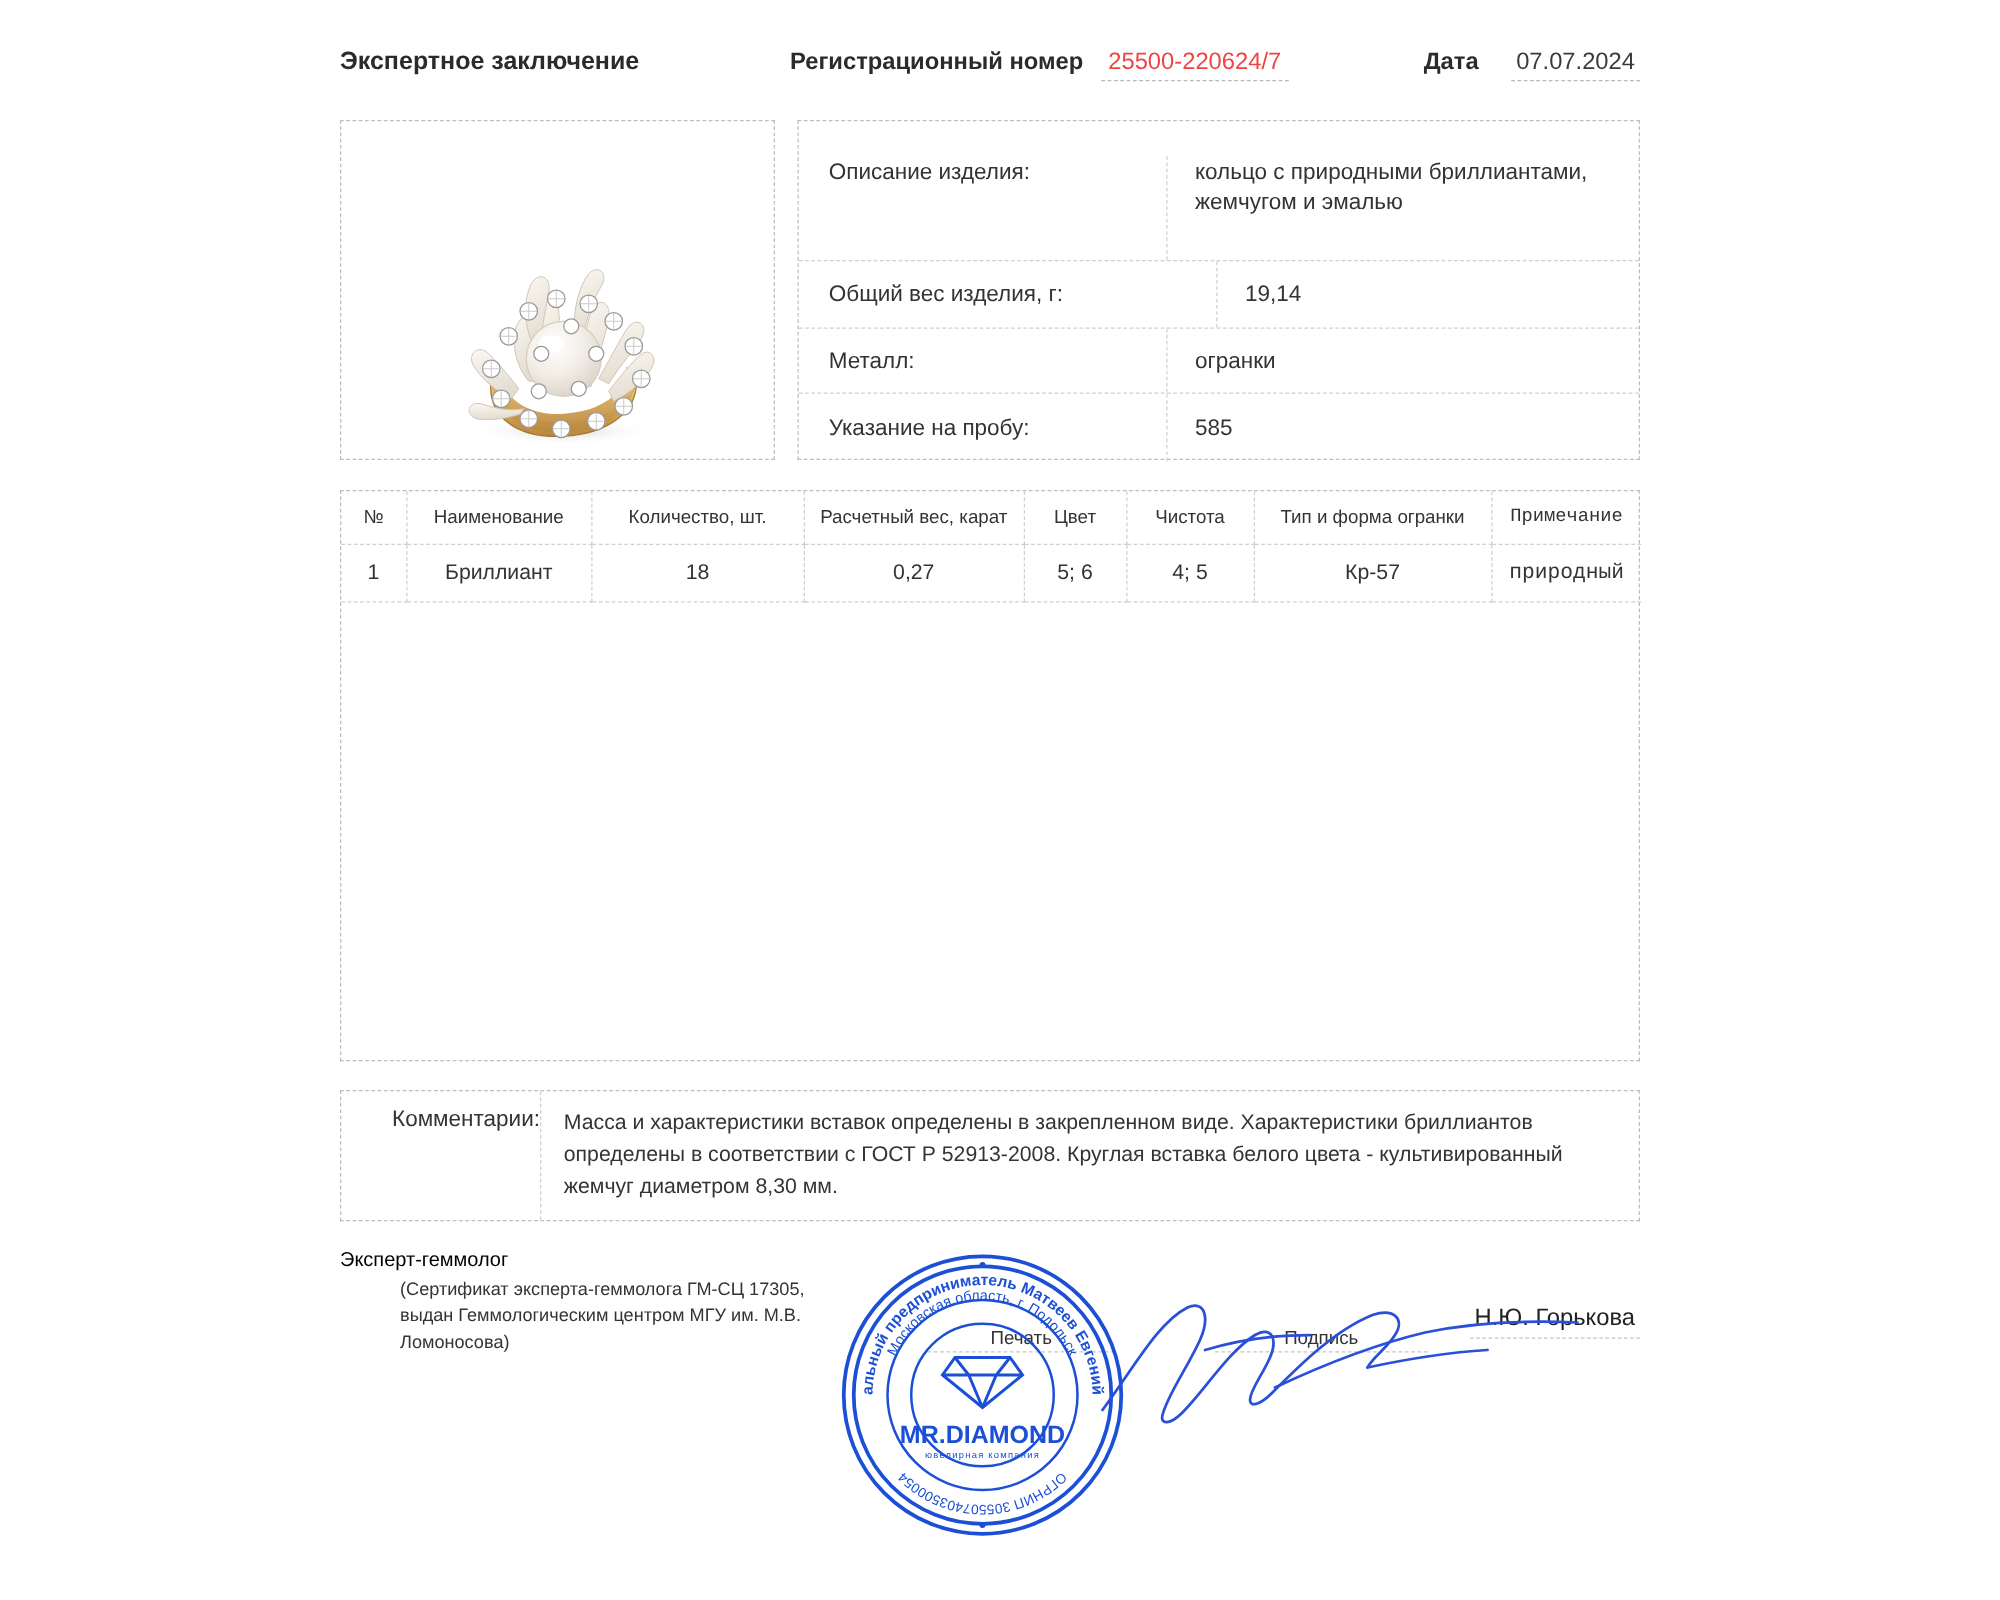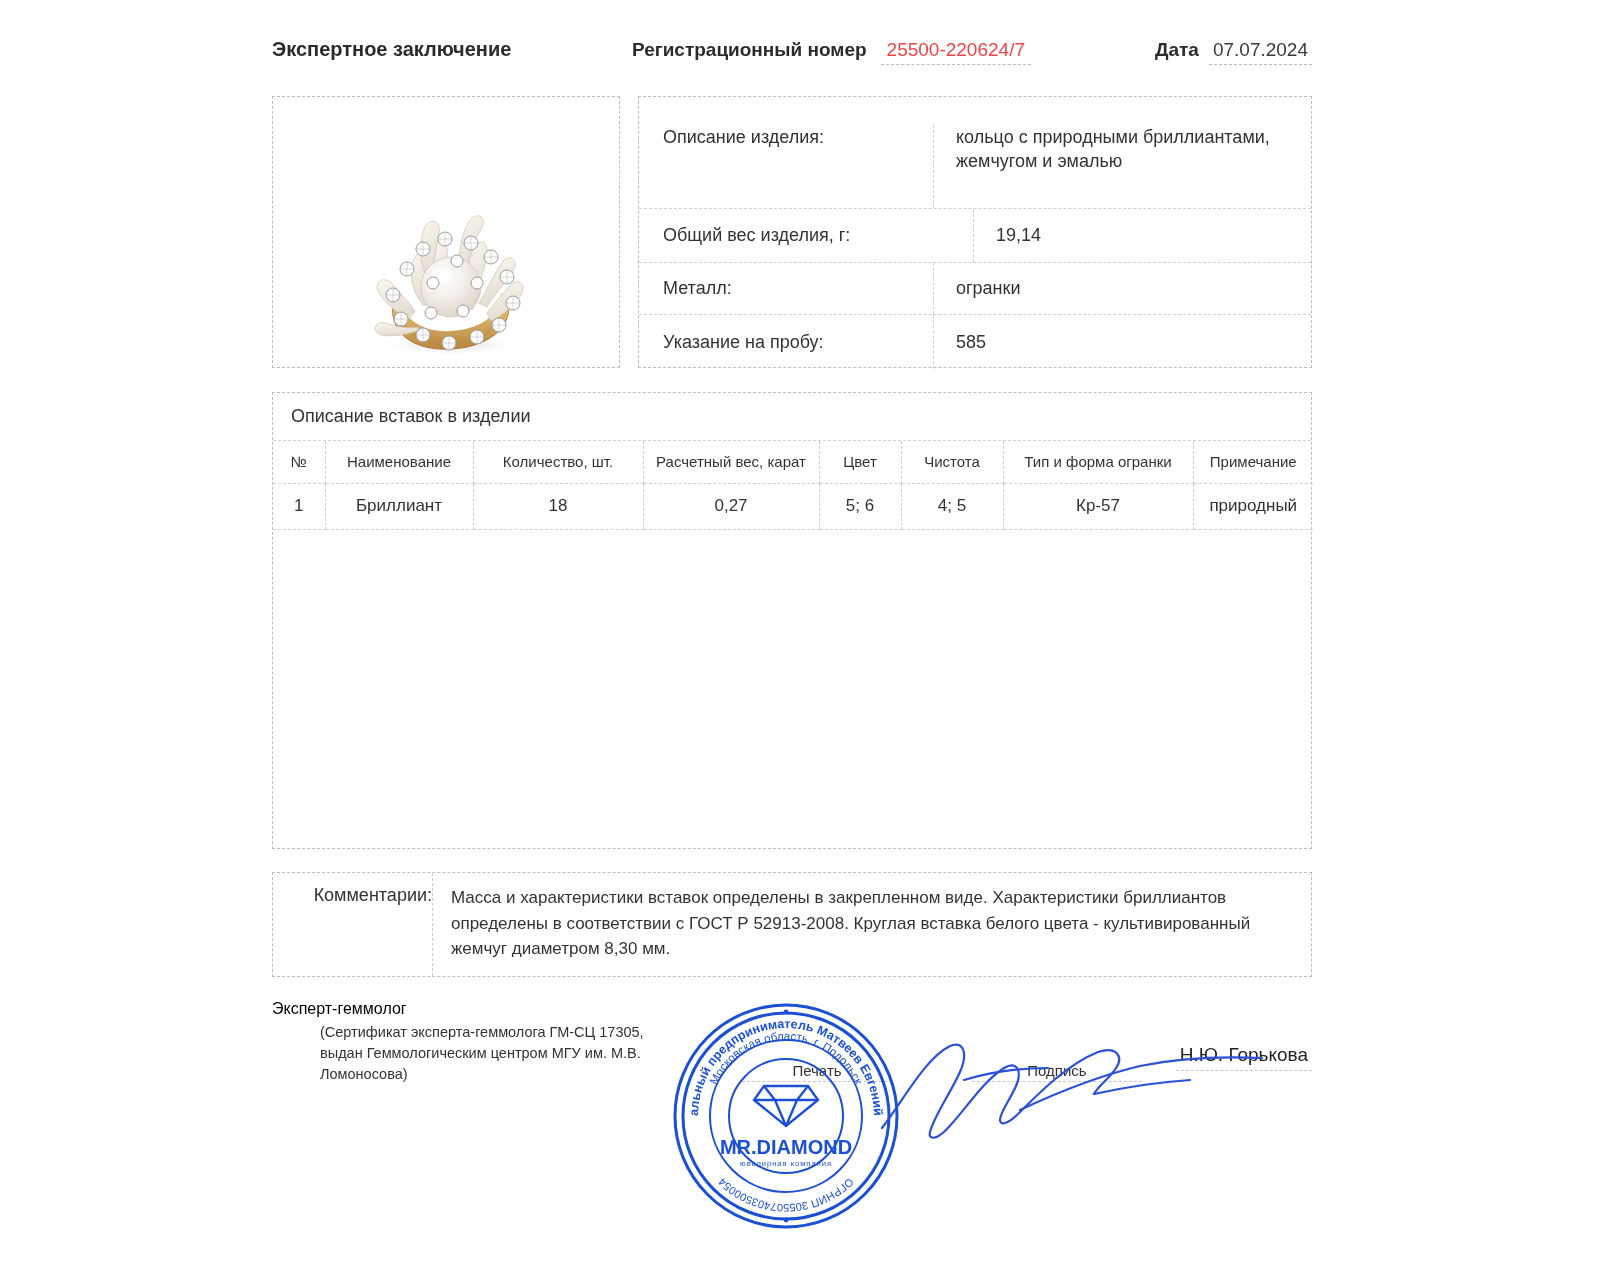--- a/index.html
+++ b/index.html
@@ -40,20 +40,21 @@
     color: #ef4444;
     border-bottom: 1px dashed #b9b9b9;
     padding: 0 6px 3px 6px;
     min-width: 150px;
     display: inline-block;
   }
   .hdr-date-wrap {
     margin-left: auto;
     display: flex;
     align-items: baseline;
+    gap: 16px;
   }
   .hdr-date-label {
     font-size: 19px;
     font-weight: bold;
     color: #2b2b2b;
     margin-right: 10px;
   }
   .hdr-date-value {
     font-size: 19px;
     color: #3a3a3a;
@@ -156,21 +157,21 @@
   }
   table.ins-table th:last-child,
   table.ins-table td:last-child { border-right: none; }
   .c-num { width: 52px; }
   .c-name { width: 148px; }
   .c-qty { width: 170px; }
   .c-weight { width: 176px; }
   .c-color { width: 82px; }
   .c-clarity { width: 102px; }
   .c-cut { width: 190px; }
-  .c-note { width: 120px; }
+  .c-note { width: 120px; font-family: Liberation Mono, monospace; }
   td.c-name { text-align: center; }
   
   .comments {
     position: absolute;
     left: 272px; top: 872px;
     width: 1040px; height: 105px;
     border: 1px dashed #bdbdbd;
     display: flex;
     background: #fff;
   }
@@ -364,21 +365,20 @@
         <div class="spec-value">огранки</div>
       </div>
       <div class="spec-row r4">
         <div class="spec-label">Указание на пробу:</div>
         <div class="spec-value">585</div>
       </div>
     </div>
   </div>
 
   <div class="inserts">
-    <div class="inserts-title">Описание вставок в изделии</div>
     <table class="ins-table">
       <thead>
         <tr>
           <th class="c-num">№</th>
           <th class="c-name">Наименование</th>
           <th class="c-qty">Количество, шт.</th>
           <th class="c-weight">Расчетный вес, карат</th>
           <th class="c-color">Цвет</th>
           <th class="c-clarity">Чистота</th>
           <th class="c-cut">Тип и форма огранки</th>

